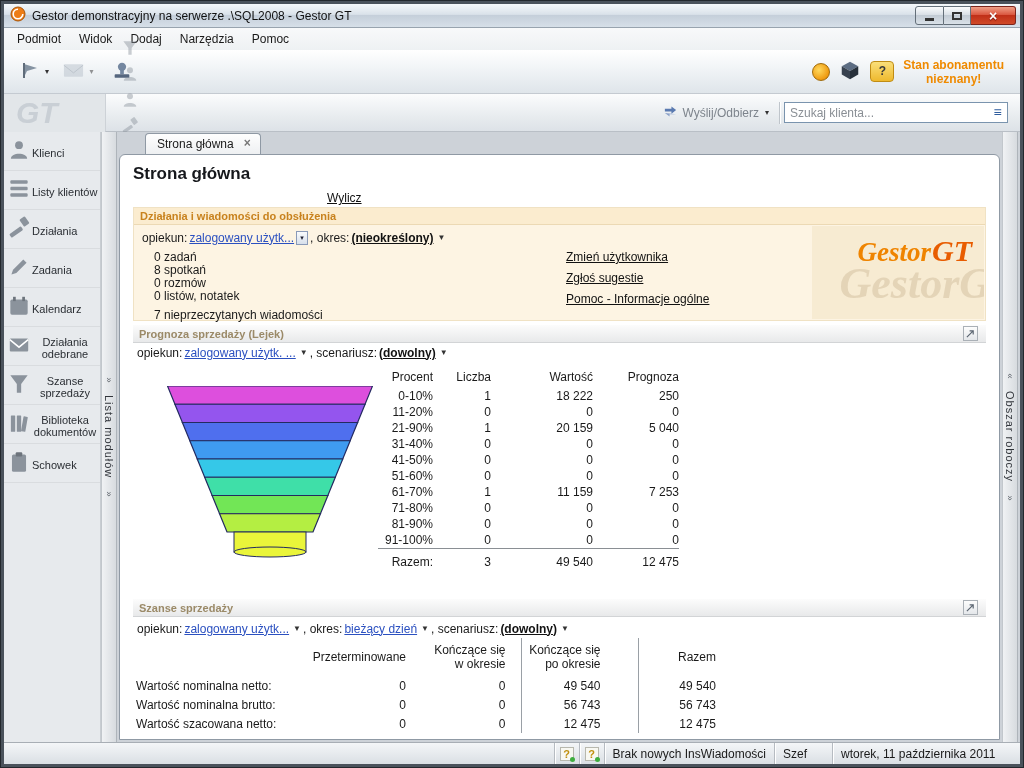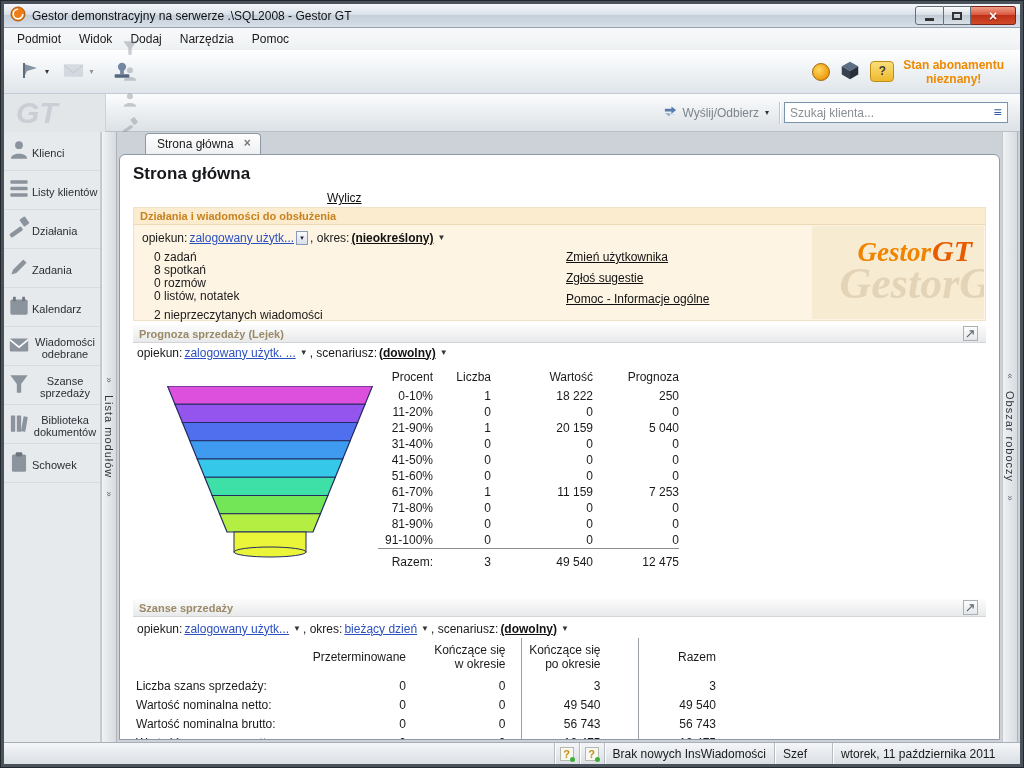--- a/index.html
+++ b/index.html
@@ -270,21 +270,21 @@
               <rect x="6.5" y="3.5" width="2.5" height="4" fill="#6d747c"></rect>
               <rect x="15" y="3.5" width="2.5" height="4" fill="#6d747c"></rect>
             </svg></span>
           <span class="mod-label">Kalendarz</span>
         </div>
         <div class="module-item">
           <span><svg width="26" height="26" viewBox="0 0 24 24" fill="#8b939c">
               <rect x="3.5" y="6" width="17" height="12" rx="1"></rect>
               <path d="M3.5 7l8.5 7 8.5-7" fill="none" stroke="#fff" stroke-width="1.4"></path>
             </svg></span>
-          <span class="mod-label">Wiadomości odebrane</span>
+          <span class="mod-label">Działania odebrane</span>
         </div>
         <div class="module-item">
           <span><svg width="26" height="26" viewBox="0 0 24 24" fill="#8b939c">
               <path d="M4 4h16l-6 8v8h-4v-8z"></path>
             </svg></span>
           <span class="mod-label">Szanse sprzedaży</span>
         </div>
         <div class="module-item">
           <span><svg width="26" height="26" viewBox="0 0 24 24" fill="#8b939c">
               <rect x="4.5" y="5" width="4" height="15" rx=".5"></rect>
@@ -333,21 +333,21 @@
                 <span class="combo-btn">▾</span>
                 <span>, okres:</span>
                 <a class="black-dd">(nieokreślony)</a>
                 <span class="dd-arr">▼</span>
               </div>
               <ul class="counts" id="counts">
                   <li>0 zadań</li>
                   <li>8 spotkań</li>
                   <li>0 rozmów</li>
                   <li>0 listów, notatek</li>
-                  <li>2 nieprzeczytanych wiadomości</li>
+                  <li>7 nieprzeczytanych wiadomości</li>
                 </ul>
               <ul class="links" id="links">
                   <li><a>Zmień użytkownika</a></li>
                   <li><a>Zgłoś sugestie</a></li>
                   <li><a>Pomoc - Informacje ogólne</a></li>
                 </ul>
               <div class="logo">
                 <div class="logo-ghost">GestorGT</div>
                 <div class="logo-main"><span>Gestor</span><span class="logo-badge">GT</span></div>
               </div>
@@ -507,27 +507,20 @@
                     <th>Przeterminowane</th>
                     <th>Kończące się
 w okresie</th>
                     <th>Kończące się
 po okresie</th>
                     <th>Razem</th>
                   </tr>
                 </thead>
                 <tbody>
                   <tr>
-                    <td>Liczba szans sprzedaży:</td>
-                    <td>0</td>
-                    <td>0</td>
-                    <td>3</td>
-                    <td>3</td>
-                  </tr>
-                  <tr>
                     <td>Wartość nominalna netto:</td>
                     <td>0</td>
                     <td>0</td>
                     <td>49 540</td>
                     <td>49 540</td>
                   </tr>
                   <tr>
                     <td>Wartość nominalna brutto:</td>
                     <td>0</td>
                     <td>0</td>

